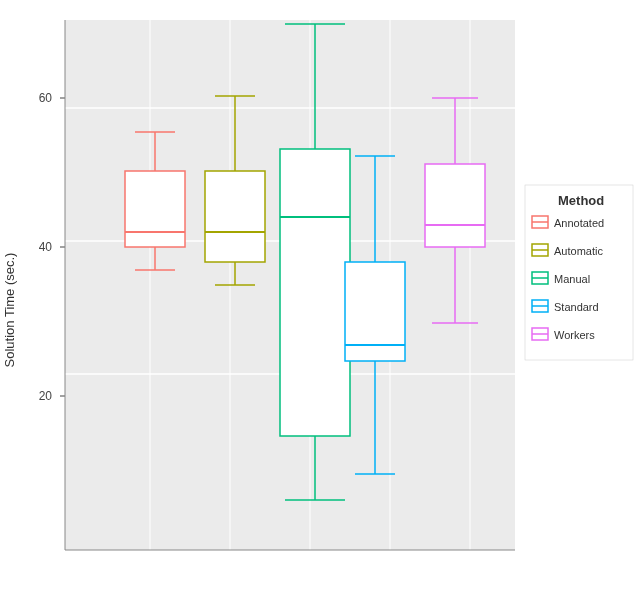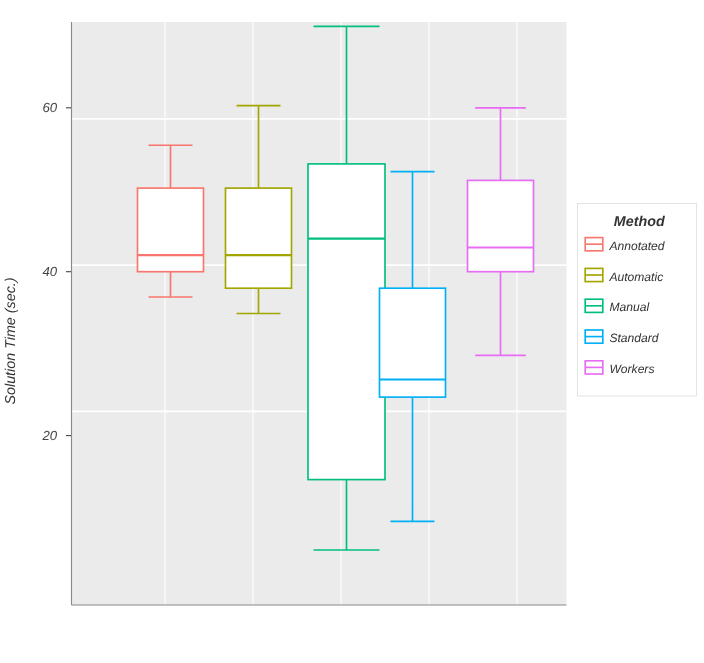--- a/index.html
+++ b/index.html
@@ -7,21 +7,20 @@
       background: #ffffff;
       font-family: Arial, sans-serif;
       width: 640px;
       height: 603px;
       overflow: hidden;
     }
     .chart-area {
       position: relative;
       width: 640px;
       height: 603px;
-      font-style: italic;
     }
     svg {
       position: absolute;
       top: 0;
       left: 0;
     }
   </style>
 </head>
 <body>
 

